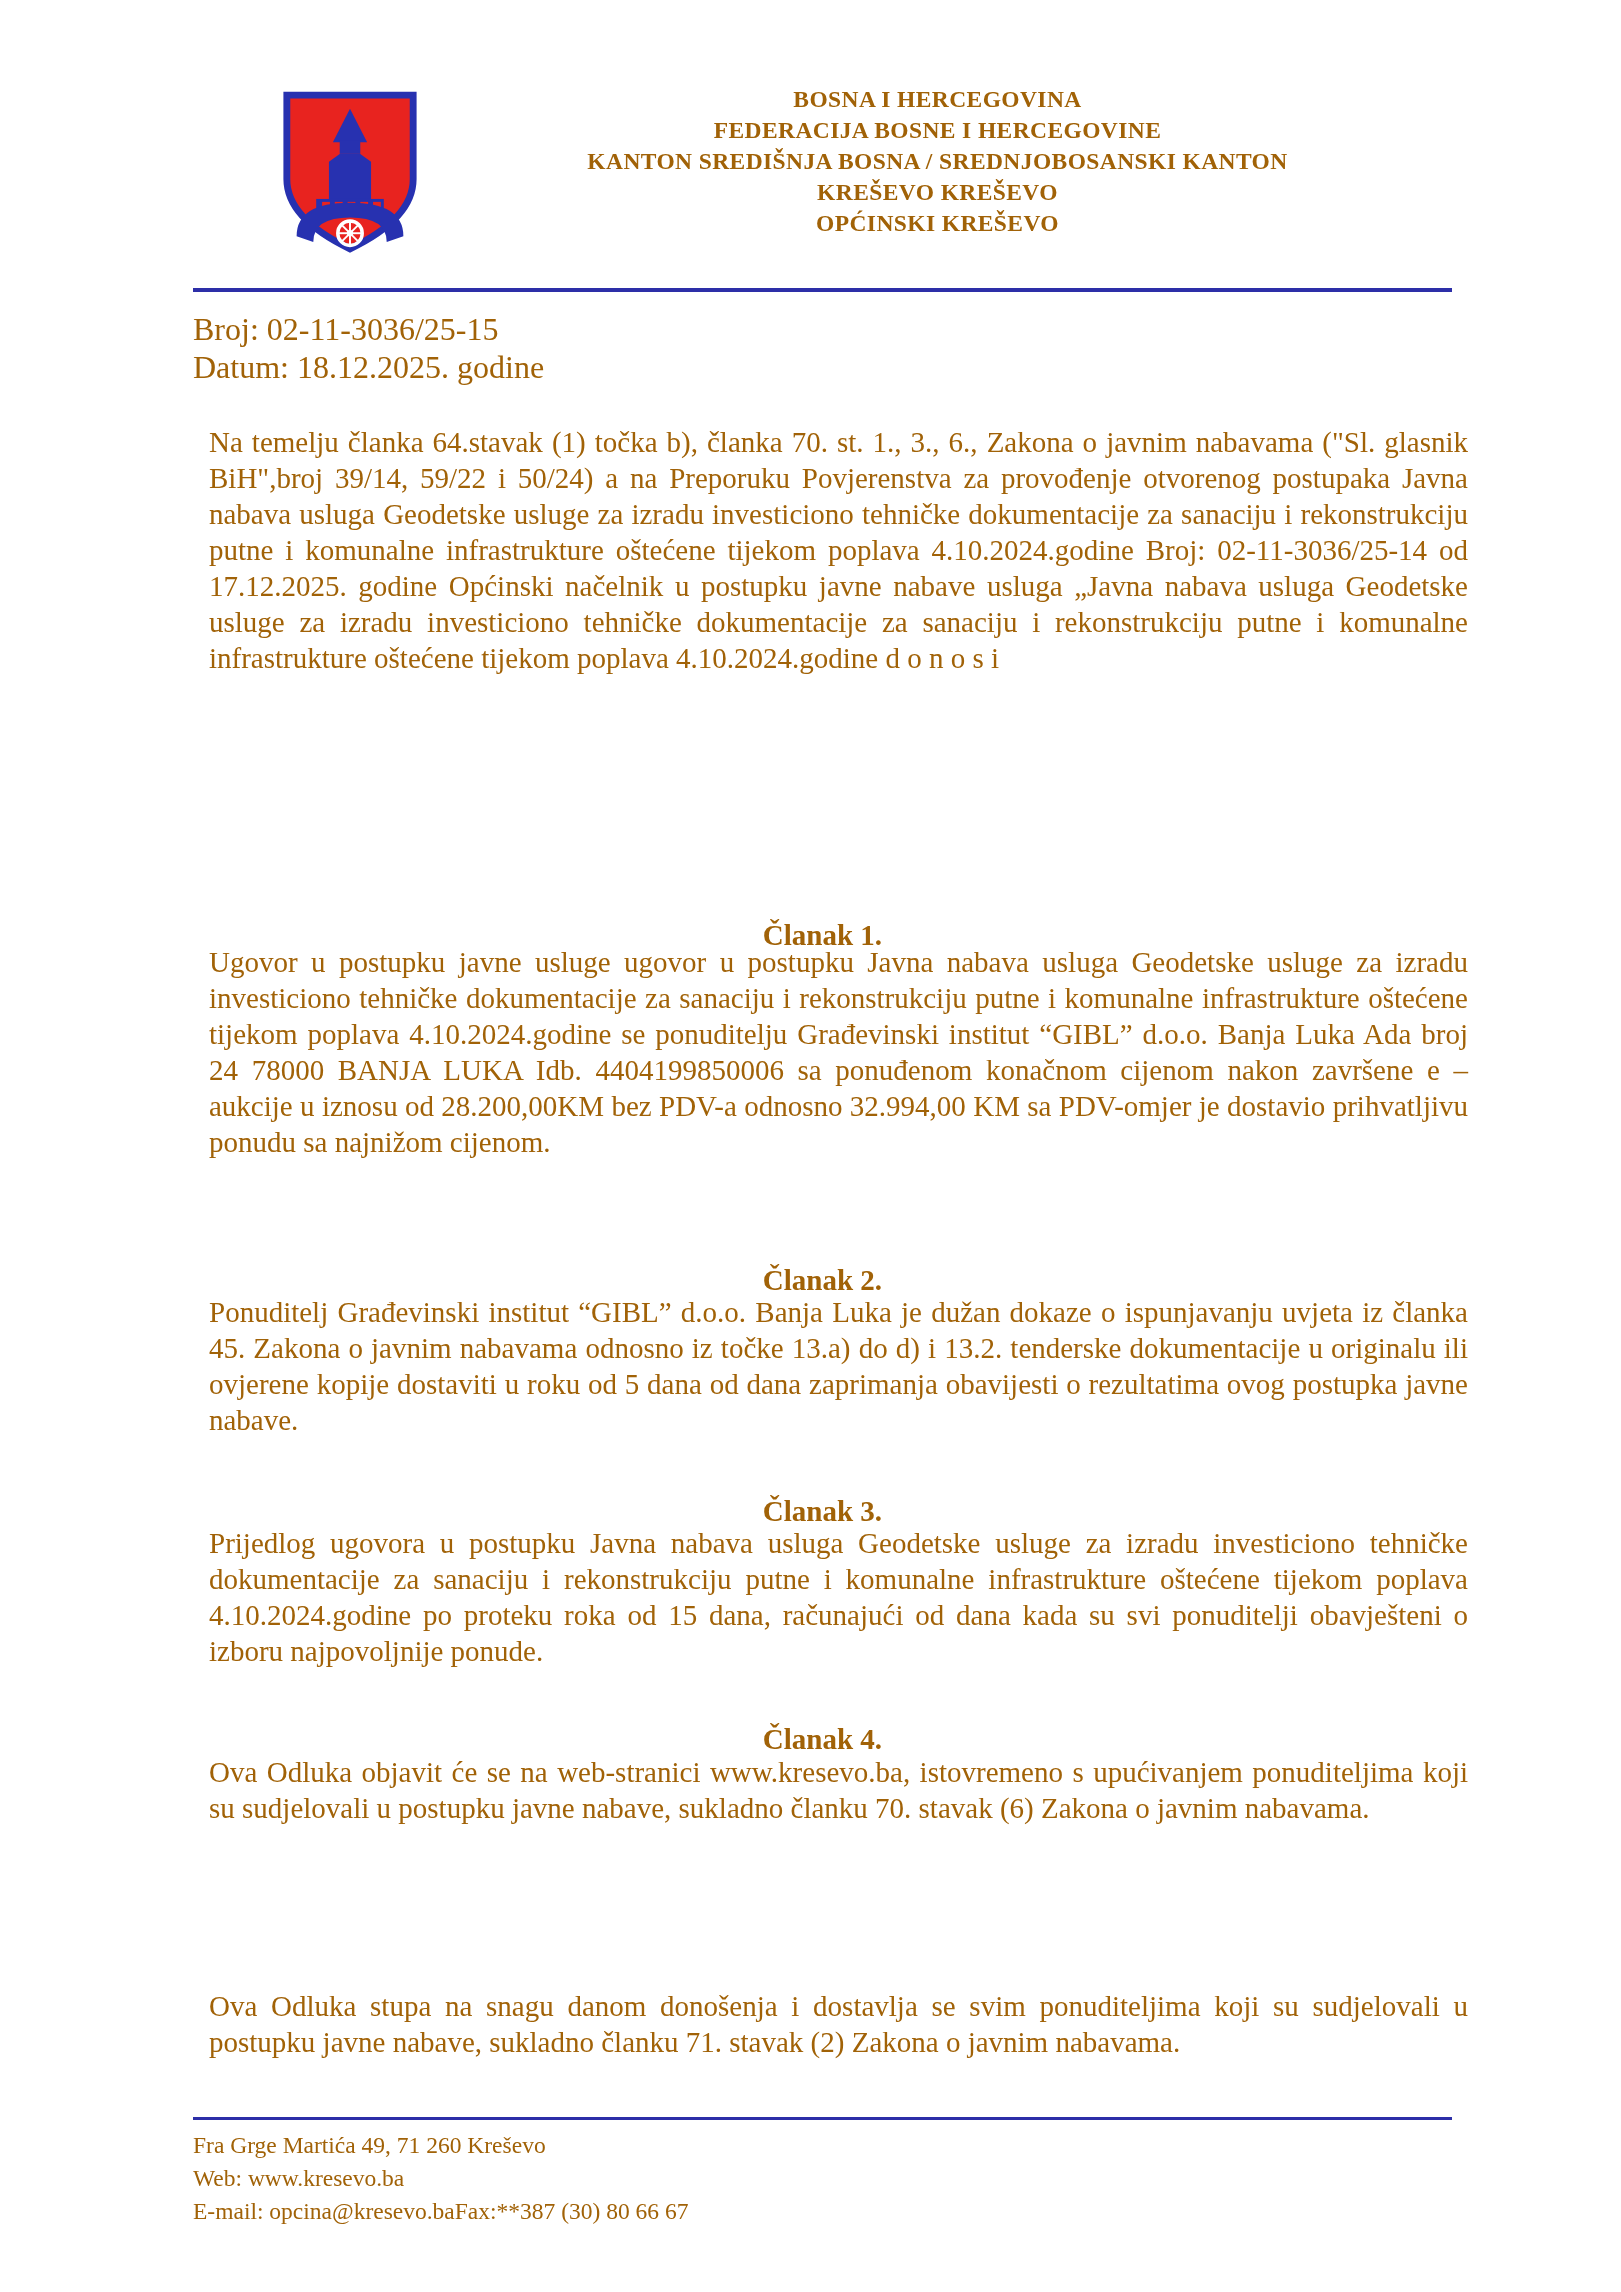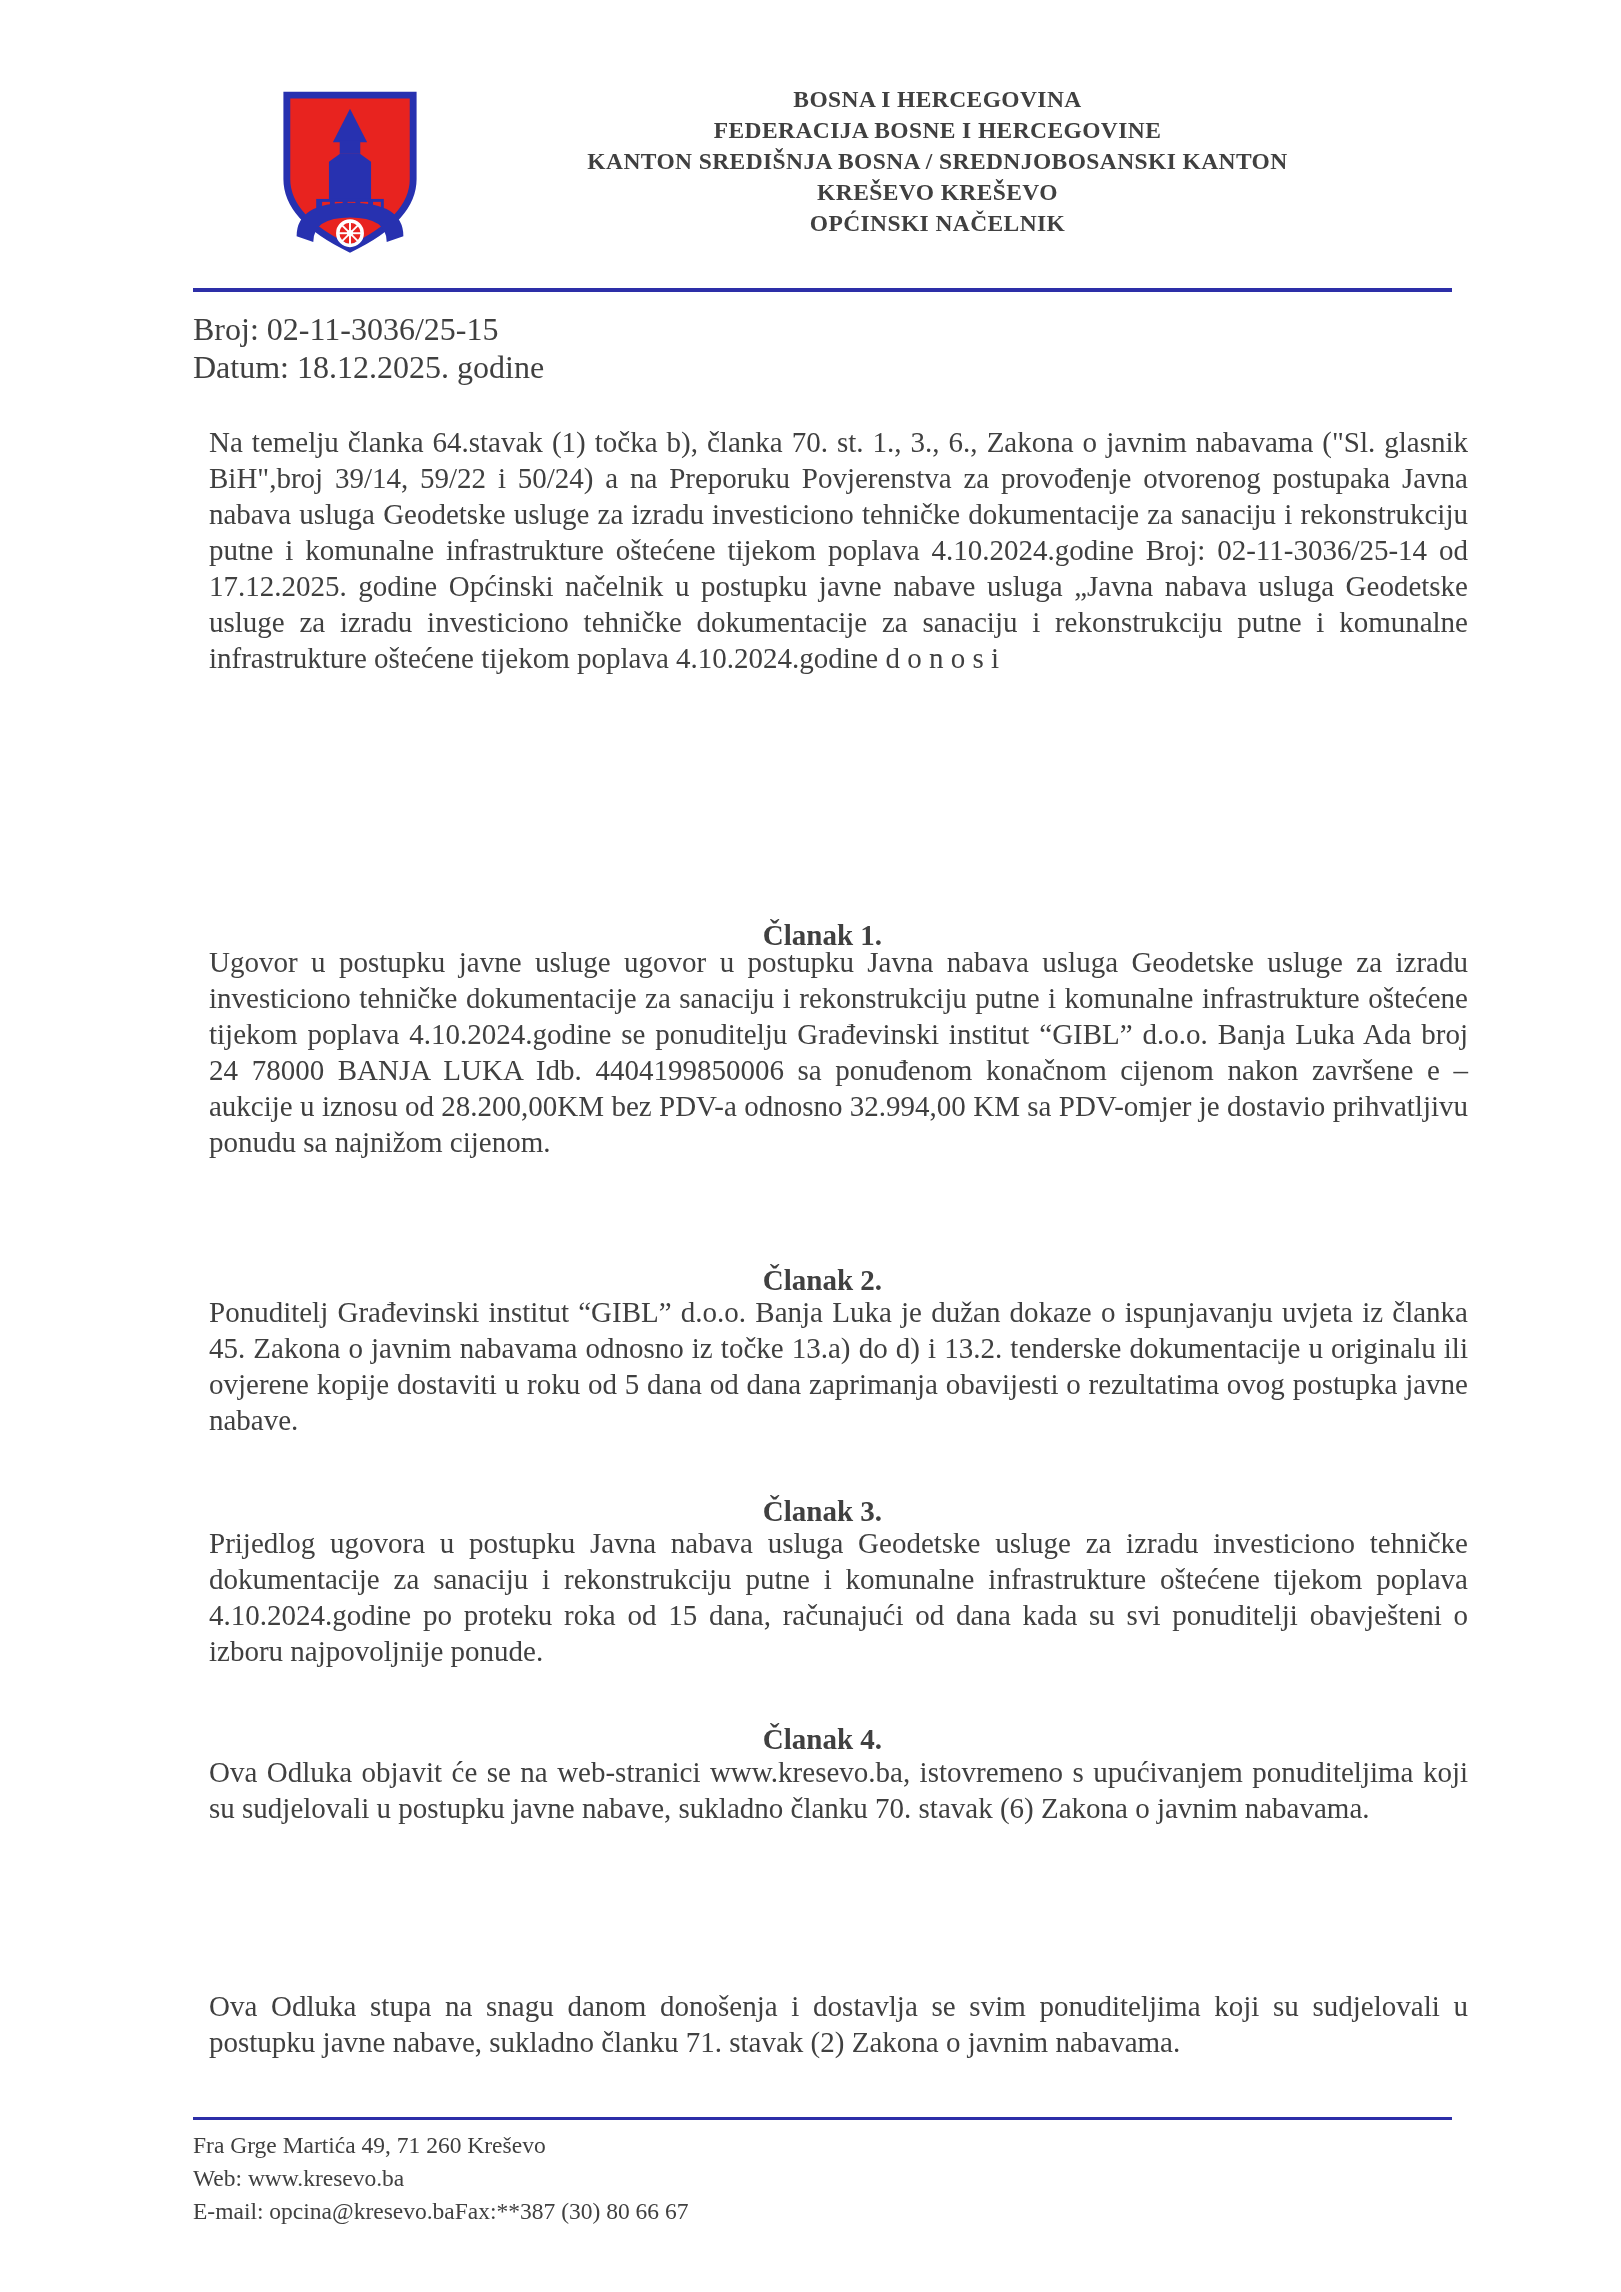--- a/index.html
+++ b/index.html
@@ -1,20 +1,20 @@
 <!DOCTYPE html>
 <html lang="hr"><head>
 <meta charset="utf-8">
 <style>
   * { margin:0; padding:0; box-sizing:border-box; }
   html,body { background:#888; }
   body { font-family:"Liberation Serif","DejaVu Serif",serif; }
   .page {
     position:relative; width:1621px; height:2293px;
-    background:#ffffff; margin:0 auto; color:#404040; overflow:hidden;
+    background:#ffffff; margin:0 auto; color:#a16207; overflow:hidden;
   }
   .abs { position:absolute; }
   .emblem { left:279px; top:88px; width:142px; height:169px; }
   .letterhead {
     left:480px; top:84px; width:915px; text-align:center;
     font-weight:700; font-size:23.5px; line-height:31px; letter-spacing:0.4px;
   }
   .rule { left:193px; width:1259px; background:#2d2fa8; }
   .rule-top { top:288px; height:3.9px; }
   .rule-bottom { top:2117px; height:2.9px; }
@@ -61,21 +61,21 @@
       <line x1="81.3" y1="138.2" x2="63.7" y2="155.8"></line>
     </g>
     <circle cx="72.5" cy="147" r="3.2" fill="#ffffff"></circle>
   </svg>
 
   <div class="abs letterhead">
     <div>BOSNA I HERCEGOVINA</div>
     <div>FEDERACIJA BOSNE I HERCEGOVINE</div>
     <div>KANTON SREDIŠNJA BOSNA / SREDNJOBOSANSKI KANTON</div>
     <div>KREŠEVO KREŠEVO</div>
-    <div>OPĆINSKI NAČELNIK</div>
+    <div>OPĆINSKI KREŠEVO</div>
   </div>
 
   <div class="abs rule rule-top"></div>
 
   <div class="abs meta">
     <div>Broj: 02-11-3036/25-15</div>
     <div>Datum:  18.12.2025. godine</div>
   </div>
 
   <p class="abs para preamble">Na temelju članka 64.stavak (1) točka b), članka 70. st. 1., 3., 6., Zakona o javnim nabavama ("Sl. glasnik BiH",broj 39/14, 59/22 i 50/24) a na Preporuku Povjerenstva za provođenje otvorenog postupaka Javna nabava usluga Geodetske usluge za izradu investiciono tehničke dokumentacije za sanaciju i rekonstrukciju putne i komunalne infrastrukture oštećene tijekom poplava 4.10.2024.godine  Broj: 02-11-3036/25-14 od 17.12.2025. godine Općinski načelnik u postupku javne nabave usluga „Javna nabava usluga Geodetske usluge za izradu investiciono tehničke dokumentacije za sanaciju i rekonstrukciju putne i komunalne infrastrukture oštećene tijekom poplava 4.10.2024.godine  d o n o s i</p>

